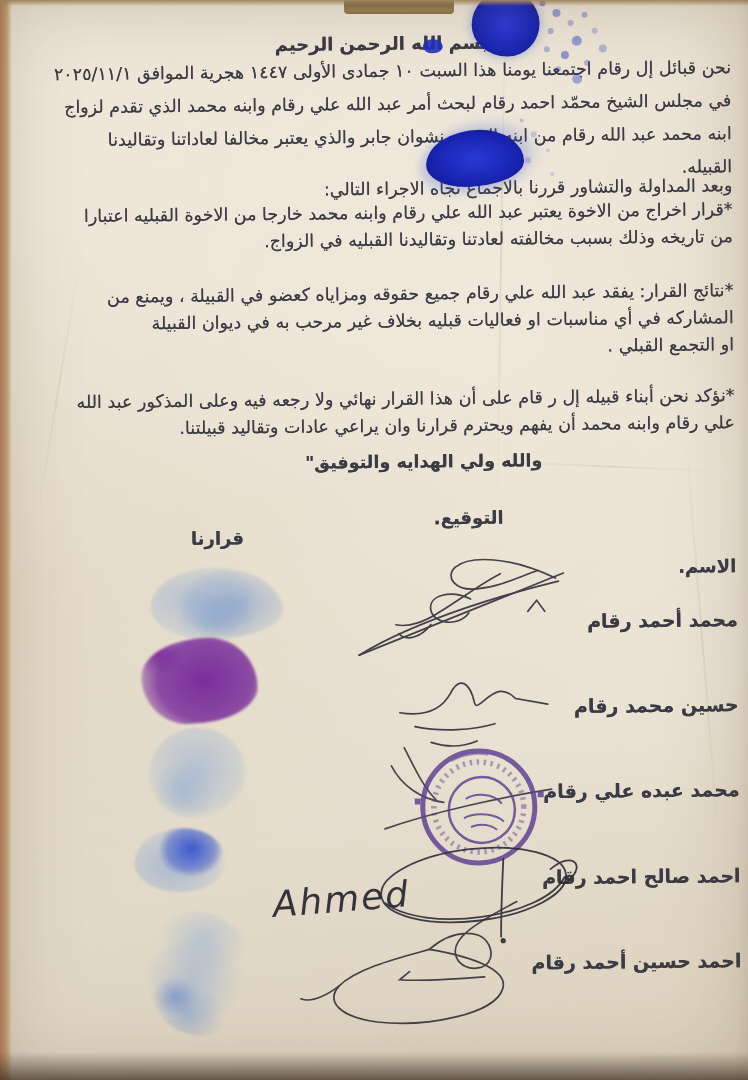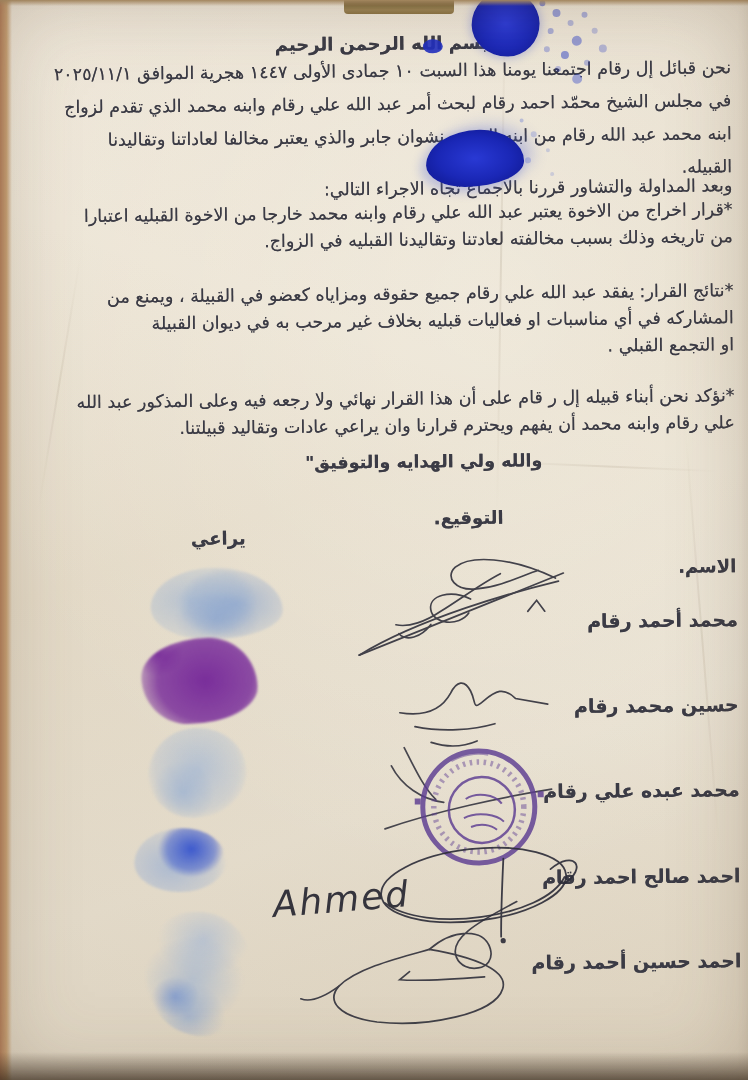--- a/index.html
+++ b/index.html
@@ -127,21 +127,21 @@
     <div class="txt basmala">بسم الله الرحمن الرحيم</div>
     <div class="txt para p-open">نحن قبائل إل رقام اجتمعنا يومنا هذا السبت ١٠ جمادى الأولى ١٤٤٧ هجرية الموافق ٢٠٢٥/١١/١<br>في مجلس الشيخ محمّد احمد رقام لبحث أمر عبد الله علي رقام وابنه محمد الذي تقدم لزواج<br>ابنه محمد عبد الله رقام من ابنه المزين نشوان جابر والذي يعتبر مخالفا لعاداتنا وتقاليدنا<br>القبيله.</div>
     <div class="txt para p-preamble">وبعد المداولة والتشاور قررنا بالاجماع تجاه الاجراء التالي:</div>
     <div class="txt para p-decision">*قرار اخراج من الاخوة يعتبر عبد الله علي رقام وابنه محمد خارجا من الاخوة القبليه اعتبارا<br>من تاريخه وذلك بسبب مخالفته لعادتنا وتقاليدنا القبليه في الزواج.</div>
     <div class="txt para p-results">*نتائج القرار: يفقد عبد الله علي رقام جميع حقوقه ومزاياه كعضو في القبيلة ، ويمنع من<br>المشاركه في أي مناسبات او فعاليات قبليه بخلاف غير مرحب به في ديوان القبيلة<br>او التجمع القبلي .</div>
     <div class="txt para p-confirm">*نؤكد نحن أبناء قبيله إل ر قام على أن هذا القرار نهائي ولا رجعه فيه وعلى المذكور عبد الله<br>علي رقام وابنه محمد أن يفهم ويحترم قرارنا وان يراعي عادات وتقاليد قبيلتنا.</div>
     <div class="txt closing">والله ولي الهدايه والتوفيق"</div>
 
     <div class="txt hdr hdr-name">الاسم.</div>
     <div class="txt hdr hdr-sig">التوقيع.</div>
-    <div class="txt hdr hdr-fp">يراعي</div>
+    <div class="txt hdr hdr-fp">قرارنا</div>
 
     <div class="txt name n1">محمد أحمد رقام</div>
     <div class="txt name n2">حسين محمد رقام</div>
     <div class="txt name n3">محمد عبده علي رقام</div>
     <div class="txt name n4">احمد صالح احمد رقام</div>
     <div class="txt name n5">احمد حسين أحمد رقام</div>
 
     <div class="fp fp1"></div>
     <div class="fp fp2"></div>
     <div class="fp fp3"></div>

